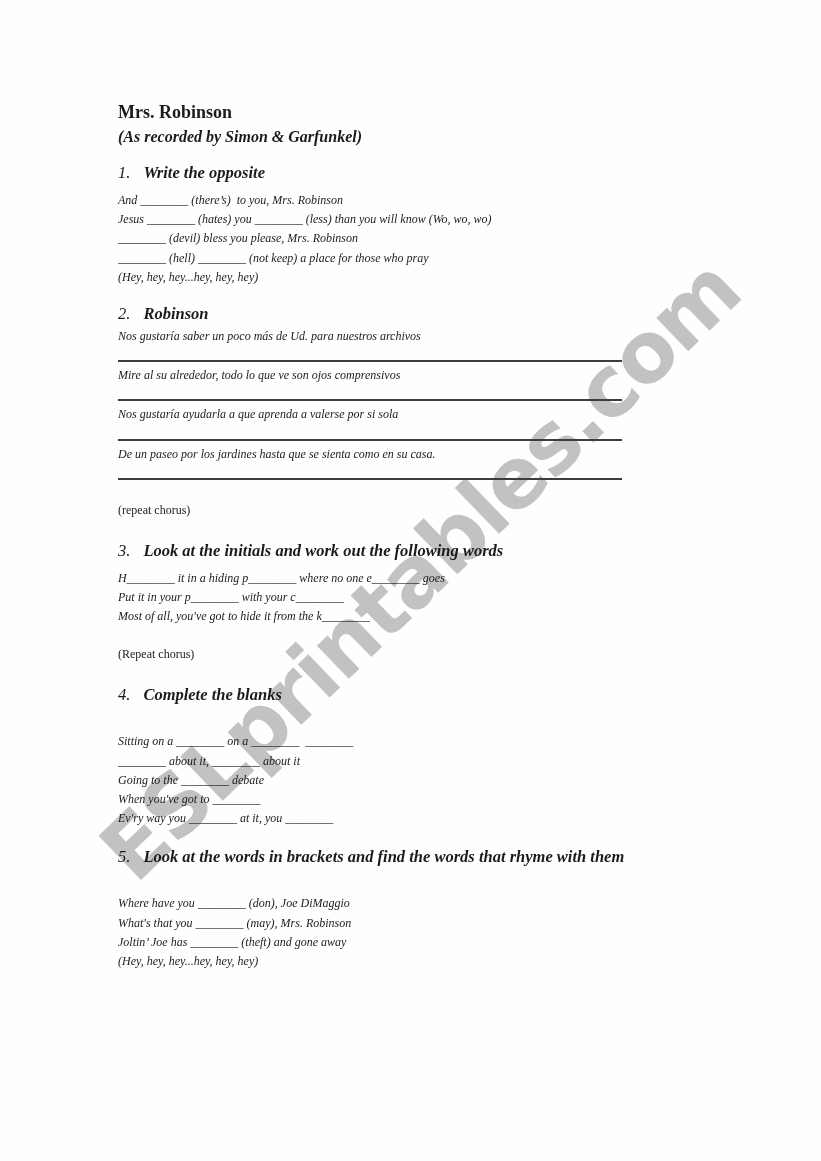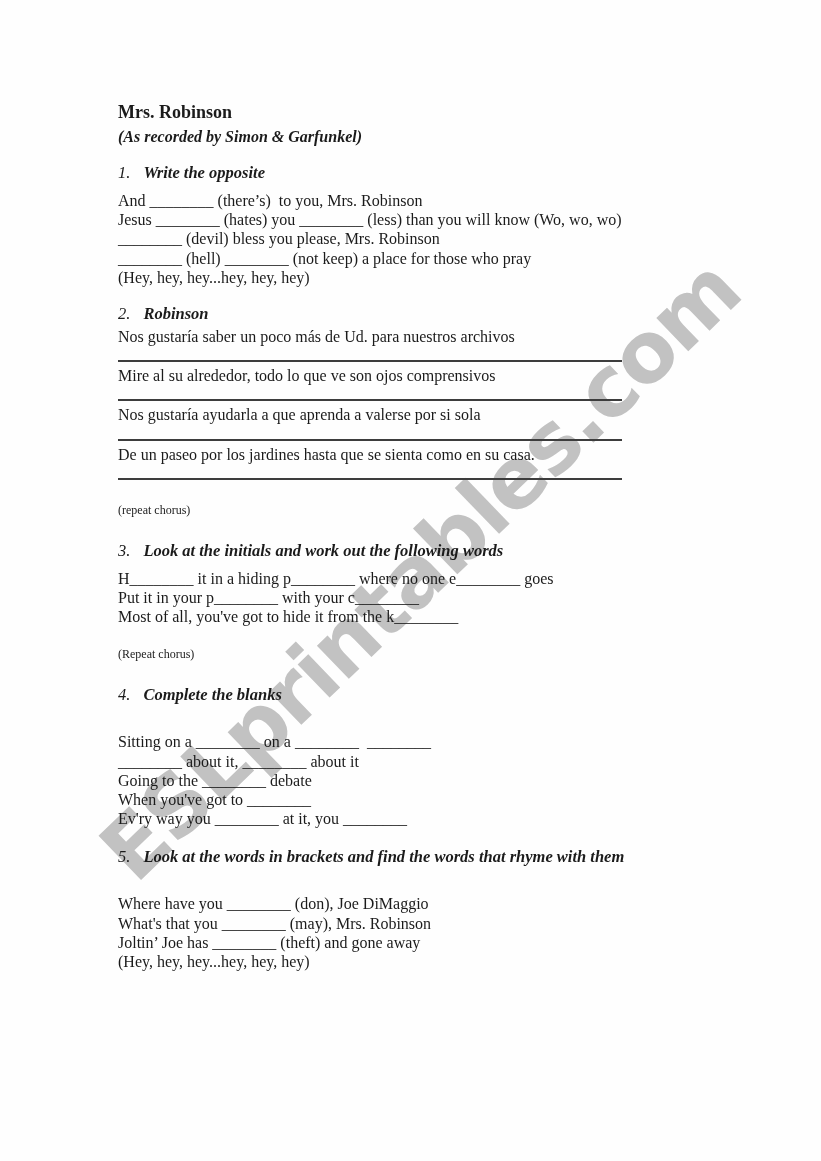--- a/index.html
+++ b/index.html
@@ -48,23 +48,24 @@
   .heading {
     display: flex;
     gap: 13px;
     font-size: 16.5px;
     font-style: italic;
     line-height: 19px;
   }
   .heading .num { font-weight: 400; }
   .heading .htext { font-weight: 700; }
   .line {
-    font-size: 16px;
+    font-size: 12px;
     line-height: 19.2px;
     white-space: pre-wrap;
+    font-style: italic;
   }
   .note {
     font-size: 12px;
     line-height: 19px;
   }
   .rule {
     width: 504px;
     height: 0;
     border-bottom: 2px solid #3d3d3d;
     margin-top: 14px;

